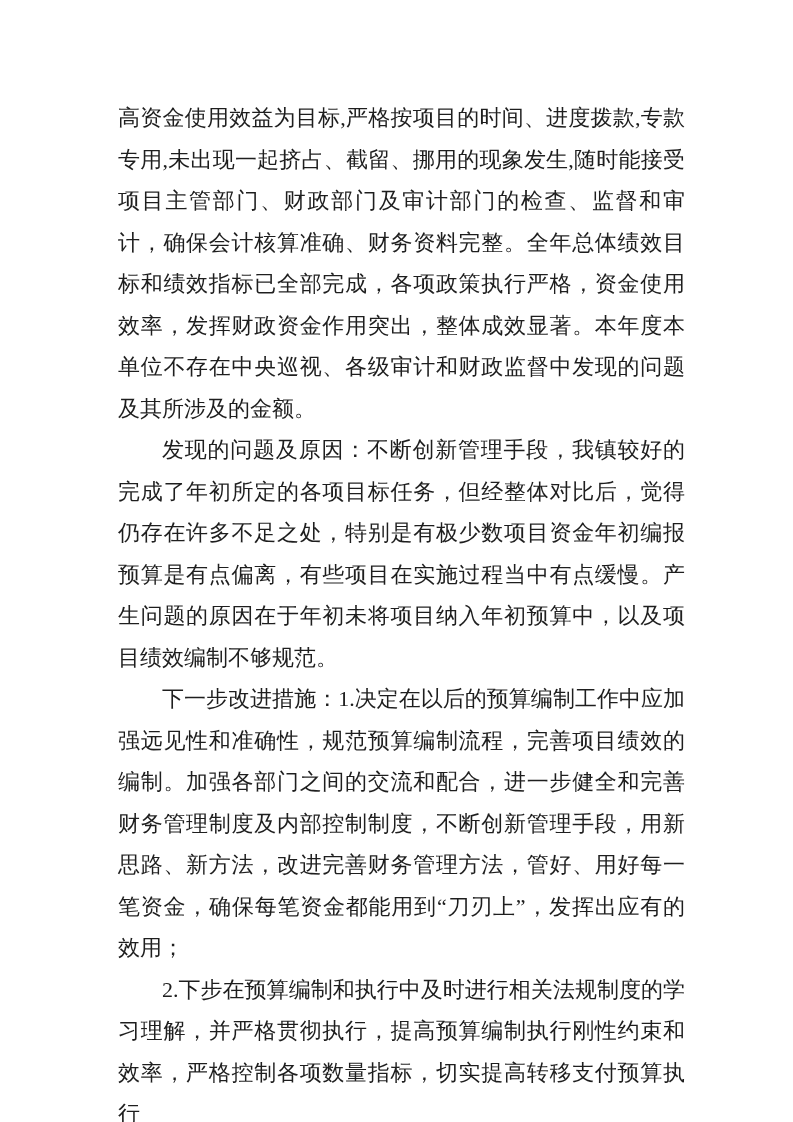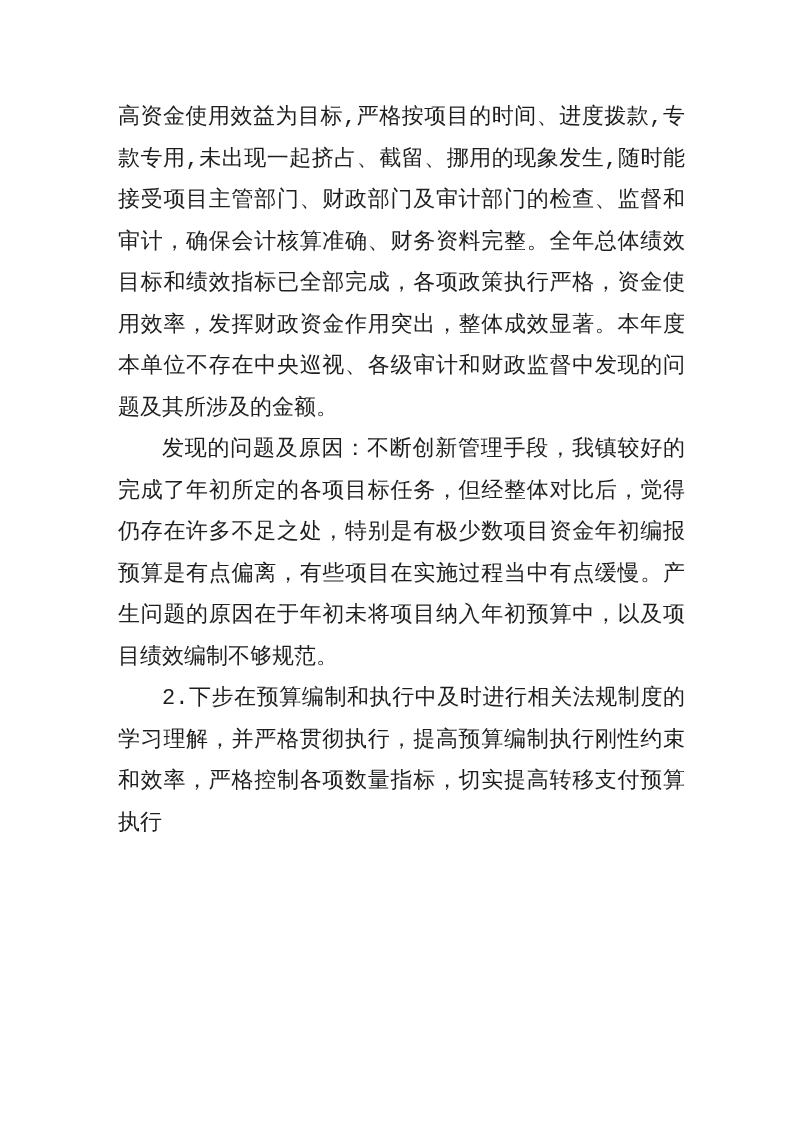--- a/index.html
+++ b/index.html
@@ -12,21 +12,20 @@
     background: #e8e8e8;
     font-family: "Liberation Serif", "DejaVu Serif", serif;
   }
   .page {
     position: relative;
     width: 793px;
     height: 1122px;
     background: #ffffff;
     overflow: hidden;
     box-sizing: border-box;
-    font-family: Liberation Mono, monospace;
   }
   .text-block {
     position: absolute;
     left: 118px;
     top: 97px;
     width: 567px;
     color: #1e1e1e;
     font-size: 22px;
     line-height: 41.5px;
     text-align: justify;
@@ -42,15 +41,16 @@
     text-indent: 2em;
   }
 </style>
 </head>
 <body>
 
 <div class="page">
   <div class="text-block">
     <p>高资金使用效益为目标,严格按项目的时间、进度拨款,专款专用,未出现一起挤占、截留、挪用的现象发生,随时能接受项目主管部门、财政部门及审计部门的检查、监督和审计，确保会计核算准确、财务资料完整。全年总体绩效目标和绩效指标已全部完成，各项政策执行严格，资金使用效率，发挥财政资金作用突出，整体成效显著。本年度本单位不存在中央巡视、各级审计和财政监督中发现的问题及其所涉及的金额。</p>
     <p class="indent">发现的问题及原因：不断创新管理手段，我镇较好的完成了年初所定的各项目标任务，但经整体对比后，觉得仍存在许多不足之处，特别是有极少数项目资金年初编报预算是有点偏离，有些项目在实施过程当中有点缓慢。产生问题的原因在于年初未将项目纳入年初预算中，以及项目绩效编制不够规范。</p>
+    <p class="indent">下一步改进措施：1.决定在以后的预算编制工作中应加强远见性和准确性，规范预算编制流程，完善项目绩效的编制。加强各部门之间的交流和配合，进一步健全和完善财务管理制度及内部控制制度，不断创新管理手段，用新思路、新方法，改进完善财务管理方法，管好、用好每一笔资金，确保每笔资金都能用到“刀刃上”，发挥出应有的效用；</p>
     <p class="indent">2.下步在预算编制和执行中及时进行相关法规制度的学习理解，并严格贯彻执行，提高预算编制执行刚性约束和效率，严格控制各项数量指标，切实提高转移支付预算执行</p>
   </div>
 </div>
 
 </body></html>

